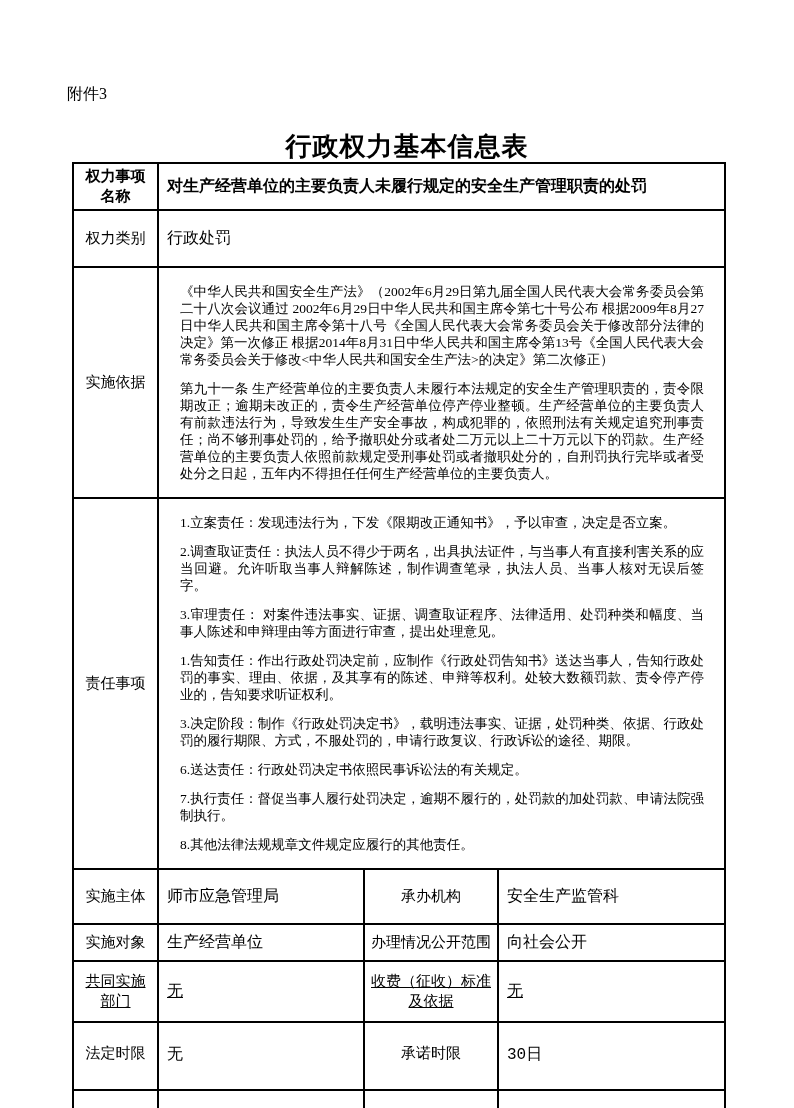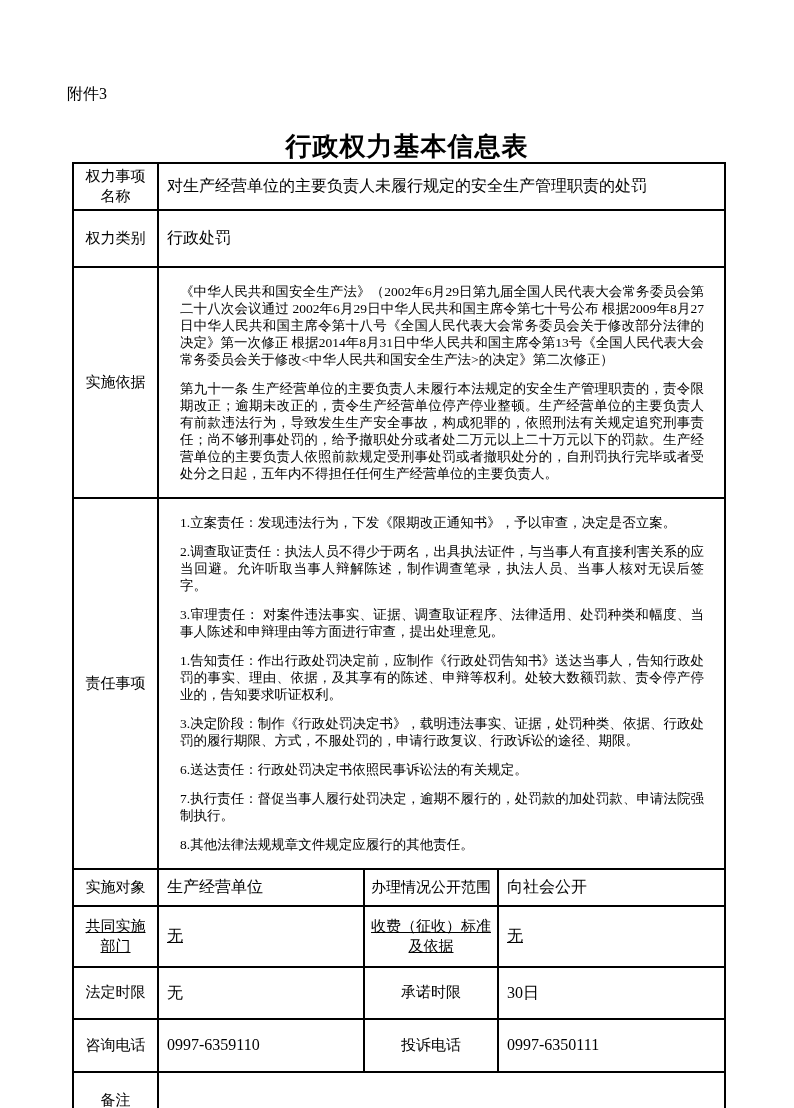--- a/index.html
+++ b/index.html
@@ -58,28 +58,28 @@
     padding: 2px 8px;
   }
   .text-cell {
     vertical-align: middle;
     font-size: 13.5px;
     line-height: 17px;
     text-align: justify;
     padding: 3px 8px 3px 9px;
   }
   .text-cell p { margin: 12px; }
-  .r-power-item     { height: 40px; }
+  .r-power-item     { height: 40px; font-weight: bold; }
   .r-power-category { height: 57px; padding-left: 24px; }
   .r-basis          { height: 177px; }
   .r-responsibility { height: 223px; }
   .r-info-0 { height: 55px; }
   .r-info-1 { height: 37px; }
   .r-info-2 { height: 61px; text-decoration: underline; }
-  .r-info-3 { height: 52px; }
+  .r-info-3 { height: 68px; font-family: Liberation Mono, monospace; }
   .r-info-4 { height: 53px; }
   .r-remark { height: 57px; }
 </style>
 </head>
 <body>
 
 <div class="attachment-label">附件3</div>
 <h1 class="doc-title" style="margin:10px;">行政权力基本信息表</h1>
 
 <table class="info-table">
@@ -117,20 +117,26 @@
       <p>2.调查取证责任：执法人员不得少于两名，出具执法证件，与当事人有直接利害关系的应当回避。允许听取当事人辩解陈述，制作调查笔录，执法人员、当事人核对无误后签字。</p>
       <p>3.审理责任： 对案件违法事实、证据、调查取证程序、法律适用、处罚种类和幅度、当事人陈述和申辩理由等方面进行审查，提出处理意见。</p>
       <p>1.告知责任：作出行政处罚决定前，应制作《行政处罚告知书》送达当事人，告知行政处罚的事实、理由、依据，及其享有的陈述、申辩等权利。处较大数额罚款、责令停产停业的，告知要求听证权利。</p>
       <p>3.决定阶段：制作《行政处罚决定书》，载明违法事实、证据，处罚种类、依据、行政处罚的履行期限、方式，不服处罚的，申请行政复议、行政诉讼的途径、期限。</p>
       <p>6.送达责任：行政处罚决定书依照民事诉讼法的有关规定。</p>
       <p>7.执行责任：督促当事人履行处罚决定，逾期不履行的，处罚款的加处罚款、申请法院强制执行。</p>
       <p>8.其他法律法规规章文件规定应履行的其他责任。</p>
     </td>
   </tr>
 
+  <tr class="r-info-0">
+    <td class="label-cell">实施主体</td>
+    <td class="value-center">师市应急管理局</td>
+    <td class="label-cell">承办机构</td>
+    <td class="value-center">安全生产监管科</td>
+  </tr>
 
   <tr class="r-info-1">
     <td class="label-cell">实施对象</td>
     <td class="value-center">生产经营单位</td>
     <td class="label-cell">办理情况公开范围</td>
     <td class="value-center">向社会公开</td>
   </tr>
 
   <tr class="r-info-2">
     <td class="label-cell">共同实施

